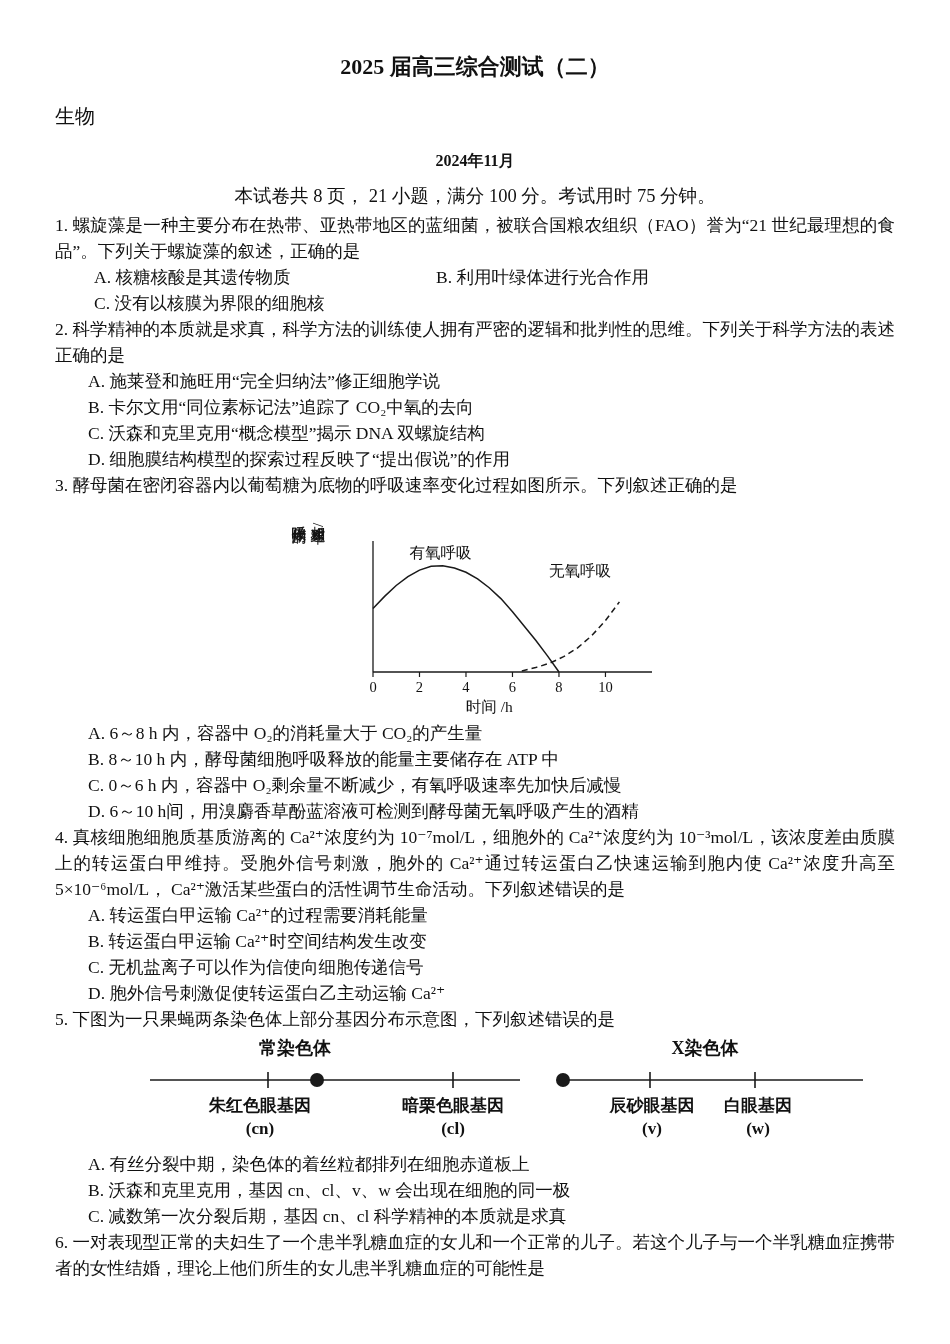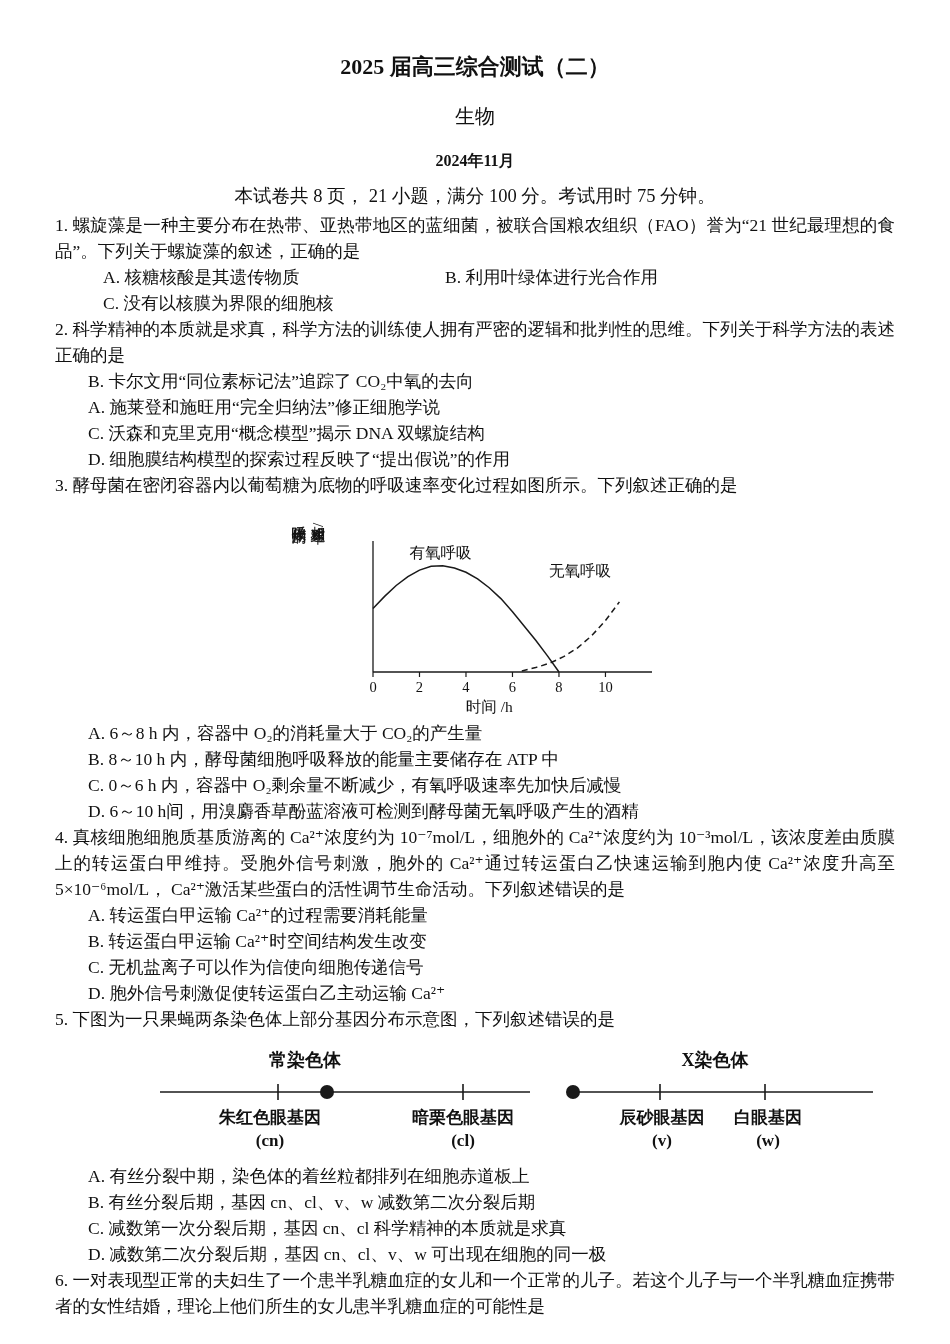--- a/index.html
+++ b/index.html
@@ -5,42 +5,42 @@
   html,body{margin:0;padding:0;background:#ffffff;}
   .page{
     width:950px;height:1344px;box-sizing:border-box;
     padding:52px 55px 30px 55px;
     background:#ffffff;color:#111;
     font-family:"Liberation Serif","DejaVu Serif",serif;
     font-size:17.5px;line-height:26px;
     overflow:hidden;
   }
   .title{text-align:center;font-size:22px;font-weight:bold;margin:0 0 20px 0;line-height:30px;}
-  .subject{text-align:center;font-size:20px;font-weight:normal;margin:0 0 18px 0;line-height:28px;}
+  .subject{font-size:20px;font-weight:normal;margin:0 0 18px 0;line-height:28px;}
   .date{text-align:center;font-size:16px;font-weight:bold;margin:0 0 8px 0;line-height:26px;}
   .info{text-align:center;font-size:18.5px;margin:0 0 2px 0;line-height:28px;}
   .question{margin:0;}
   .stem{margin:0;text-align:justify;}
   .option{margin:0 0 0 33px;}
   .options-grid{display:grid;grid-template-columns:342px auto;margin-left:33px;}
-  .options-grid .option{margin-left:15px;}
+  .options-grid .option{margin-left:6px;}
   
   .chart-wrap{position:relative;margin:4px 0 2px 228px;height:216px;width:420px;}
   .ylabel{
     position:absolute;left:6px;top:12px;
     writing-mode:vertical-lr;white-space:pre-line;
     font-size:15px;line-height:19px;letter-spacing:1px;color:#111;
   }
   #resp-chart{position:absolute;left:40px;top:0;}
   svg text{font-family:"Liberation Serif","DejaVu Serif",serif;fill:#111;}
   .tick{font-size:14.5px;}
   .axis-label{font-size:15.5px;}
   .series-label{font-size:15.5px;}
   
-  .diagram{margin:18px 0 2px 0;text-align:center;}
+  .diagram{margin:6px 0 2px 0;}
   .dg-title{font-size:18px;font-weight:bold;}
   .dg-gene{font-size:17px;font-weight:bold;}
 </style>
 </head>
 <body>
 
 <div class="page">
 
   <h1 class="title">2025 届高三综合测试（二）</h1>
   <h2 class="subject">生物</h2>
@@ -51,22 +51,22 @@
     <p class="stem">1. 螺旋藻是一种主要分布在热带、亚热带地区的蓝细菌，被联合国粮农组织（FAO）誉为“21 世纪最理想的食品”。下列关于螺旋藻的叙述，正确的是</p>
     <div class="options-grid">
       <p class="option">A. 核糖核酸是其遗传物质</p>
       <p class="option">B. 利用叶绿体进行光合作用</p>
       <p class="option">C. 没有以核膜为界限的细胞核</p>
     </div>
   </section>
 
   <section class="question">
     <p class="stem">2. 科学精神的本质就是求真，科学方法的训练使人拥有严密的逻辑和批判性的思维。下列关于科学方法的表述正确的是</p>
+    <p class="option">A. 施莱登和施旺用“完全归纳法”修正细胞学说</p>
     <p class="option">B. 卡尔文用“同位素标记法”追踪了 CO₂中氧的去向</p>
-    <p class="option">A. 施莱登和施旺用“完全归纳法”修正细胞学说</p>
     <p class="option">C. 沃森和克里克用“概念模型”揭示 DNA 双螺旋结构</p>
     <p class="option">D. 细胞膜结构模型的探索过程反映了“提出假说”的作用</p>
   </section>
 
   <section class="question">
     <p class="stem">3. 酵母菌在密闭容器内以葡萄糖为底物的呼吸速率变化过程如图所示。下列叙述正确的是</p>
     <figure class="chart-wrap">
       <div class="ylabel">呼吸作用的
 相对速率 /%</div>
       <svg id="resp-chart" width="340" height="214">
@@ -125,22 +125,21 @@
         <text class="dg-gene" x="205" y="96" text-anchor="middle">(cn)</text>
         <text class="dg-gene" x="398" y="73" text-anchor="middle">暗栗色眼基因</text>
         <text class="dg-gene" x="398" y="96" text-anchor="middle">(cl)</text>
         <text class="dg-gene" x="597" y="73" text-anchor="middle">辰砂眼基因</text>
         <text class="dg-gene" x="597" y="96" text-anchor="middle">(v)</text>
         <text class="dg-gene" x="703" y="73" text-anchor="middle">白眼基因</text>
         <text class="dg-gene" x="703" y="96" text-anchor="middle">(w)</text>
       </svg>
     </figure>
     <p class="option">A. 有丝分裂中期，染色体的着丝粒都排列在细胞赤道板上</p>
-    <p class="option">B. 有丝分裂后期，基因 cn、cl、v、w 减数第二次分裂后期</p>
+    <p class="option">B. 沃森和克里克用，基因 cn、cl、v、w 会出现在细胞的同一极</p>
     <p class="option">C. 减数第一次分裂后期，基因 cn、cl 科学精神的本质就是求真</p>
-    <p class="option">D. 减数第二次分裂后期，基因 cn、cl、v、w 可出现在细胞的同一极</p>
   </section>
 
   <section class="question">
     <p class="stem">6. 一对表现型正常的夫妇生了一个患半乳糖血症的女儿和一个正常的儿子。若这个儿子与一个半乳糖血症携带者的女性结婚，理论上他们所生的女儿患半乳糖血症的可能性是</p>
   </section>
 
 </div>
 
 </body></html>

